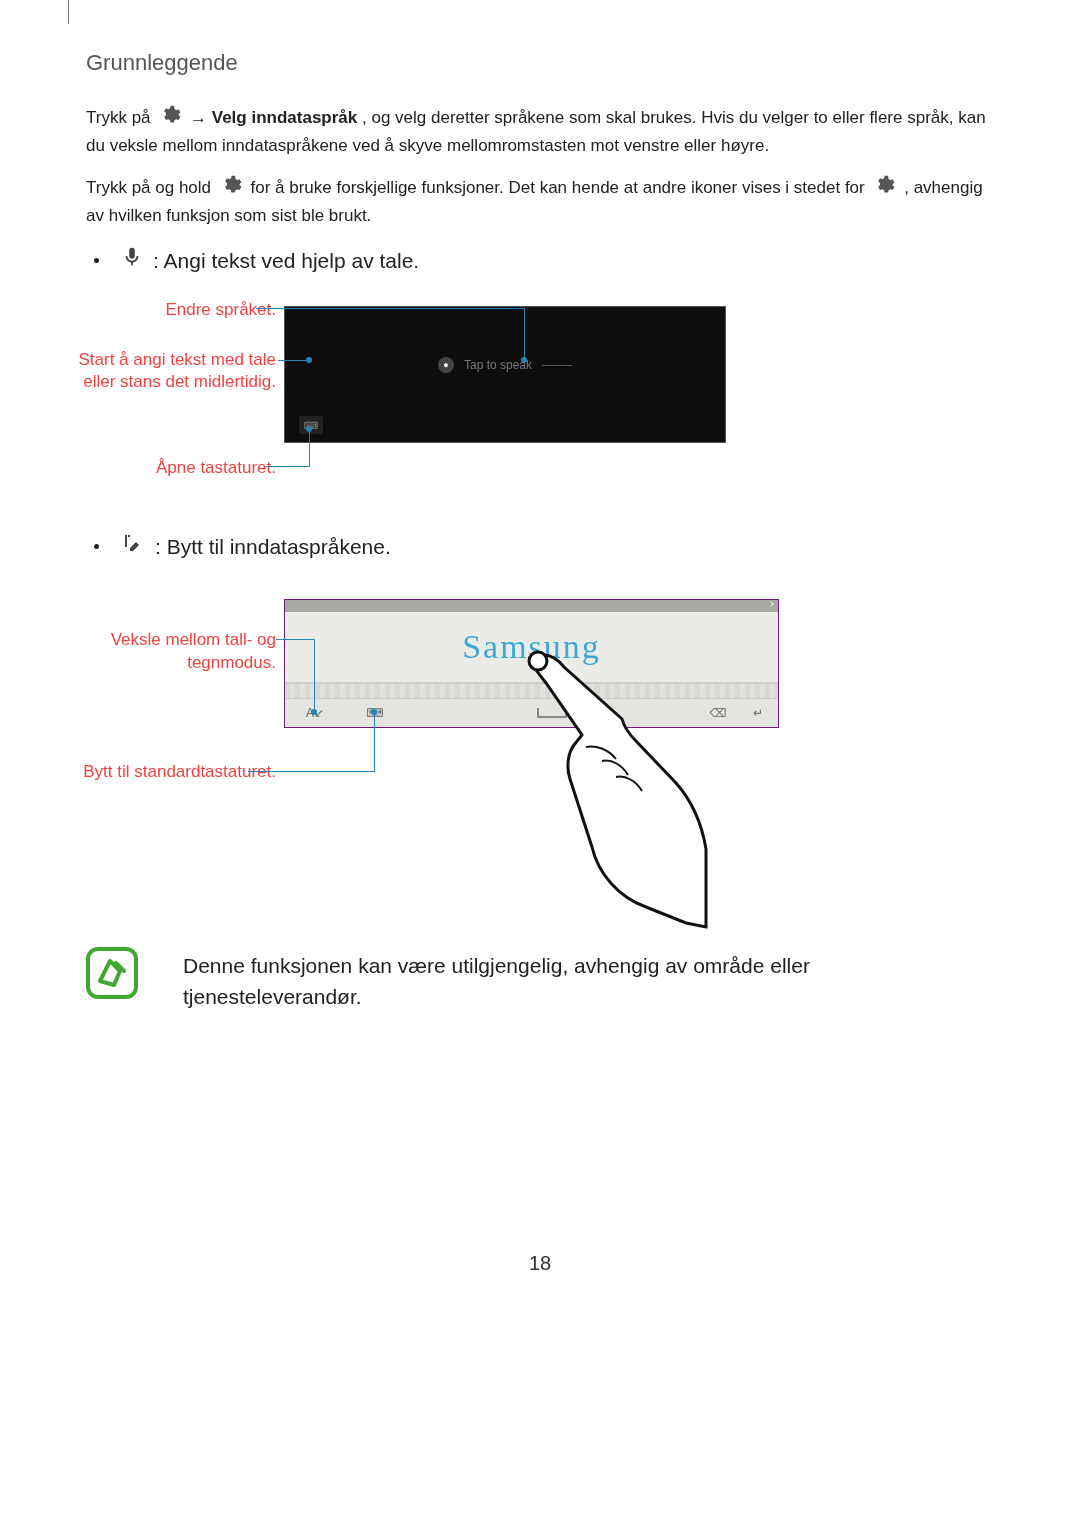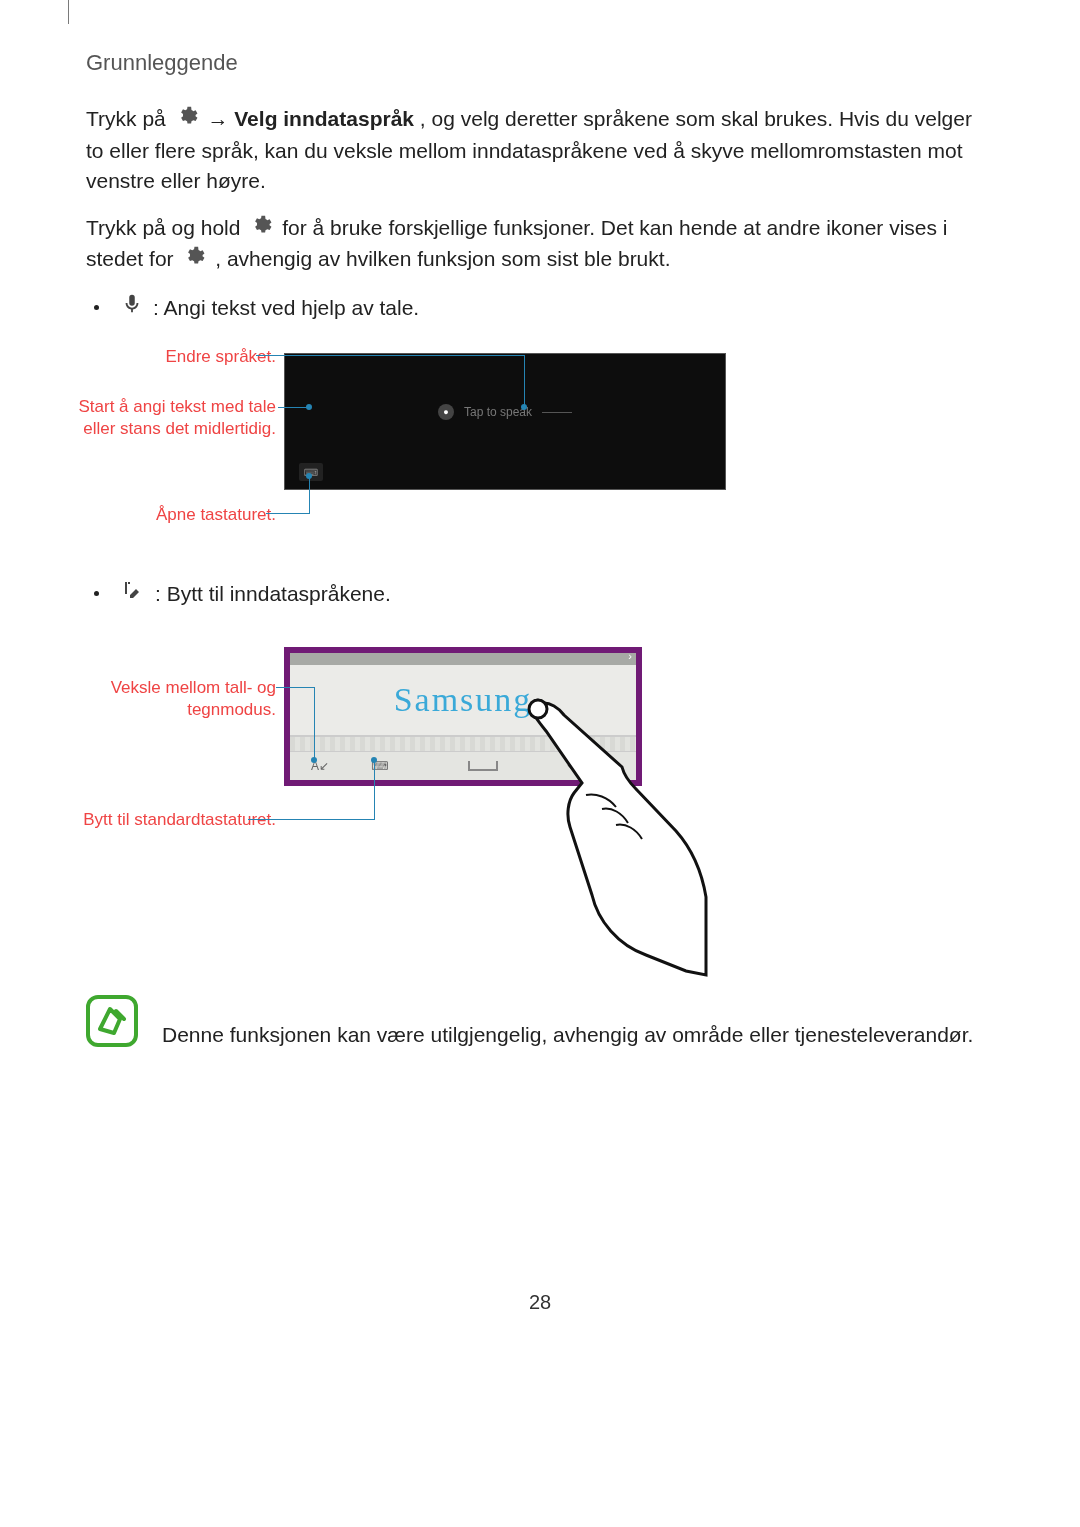--- a/index.html
+++ b/index.html
@@ -29,21 +29,21 @@
     margin-top: 10px;
     margin-bottom: 28px;
   }
   .h3 {
     font-size: 27px;
     font-weight: 700;
     color: #111;
     margin-bottom: 20px;
   }
   .para {
-    font-size: 21px;
+    font-size: 17px;
     line-height: 1.45;
     color: #222;
     margin-bottom: 16px;
   }
   .bold {
     font-weight: 700;
   }
   .icon {
     display: inline-block;
     vertical-align: middle;
@@ -167,23 +167,23 @@
   .diagram2 {
     position: relative;
     margin-top: 28px;
     margin-bottom: 30px;
     height: 330px;
   }
   .hw-panel {
     position: absolute;
     left: 198px;
     top: 8px;
-    width: 358px;
+    width: 495px;
     box-sizing: border-box;
-    border: 6px solid #701a75;
+    border: 1px solid #701a75;
     background: #22c55e;
   }
   .hw-top {
     height: 12px;
     background: #a7a9a5;
     position: relative;
   }
   .hw-top::after {
     content: "›";
     position: absolute;
@@ -248,22 +248,23 @@
   
   .finger {
     position: absolute;
     left: 430px;
     top: 58px;
     pointer-events: none;
   }
   
   .note-row {
     display: flex;
-    align-items: flex-end;
+    align-items: flex-start;
     margin-top: 24px;
+    gap: 21px;
   }
   .note-icon {
     flex-shrink: 0;
     margin-right: 24px;
     margin-top: -4px;
   }
   .note-text {
     font-size: 21px;
     line-height: 1.45;
     color: #222;
@@ -426,14 +427,14 @@
     <div class="note-icon">
       <svg width="52" height="52" viewBox="0 0 52 52">
         <rect x="2" y="2" width="48" height="48" rx="10" fill="#fff" stroke="#3fa82f" stroke-width="4"></rect>
         <path d="M14 34 L24 14 L34 24 L28 38 Z" fill="none" stroke="#3fa82f" stroke-width="4" stroke-linejoin="round"></path>
         <path d="M30 16 L38 24" fill="none" stroke="#3fa82f" stroke-width="4" stroke-linecap="round"></path>
       </svg>
     </div>
     <div class="note-text">Denne funksjonen kan være utilgjengelig, avhengig av område eller tjenesteleverandør.</div>
   </div>
 
-  <div class="page-number">28</div>
+  <div class="page-number">18</div>
 </div>
 
 </body></html>

